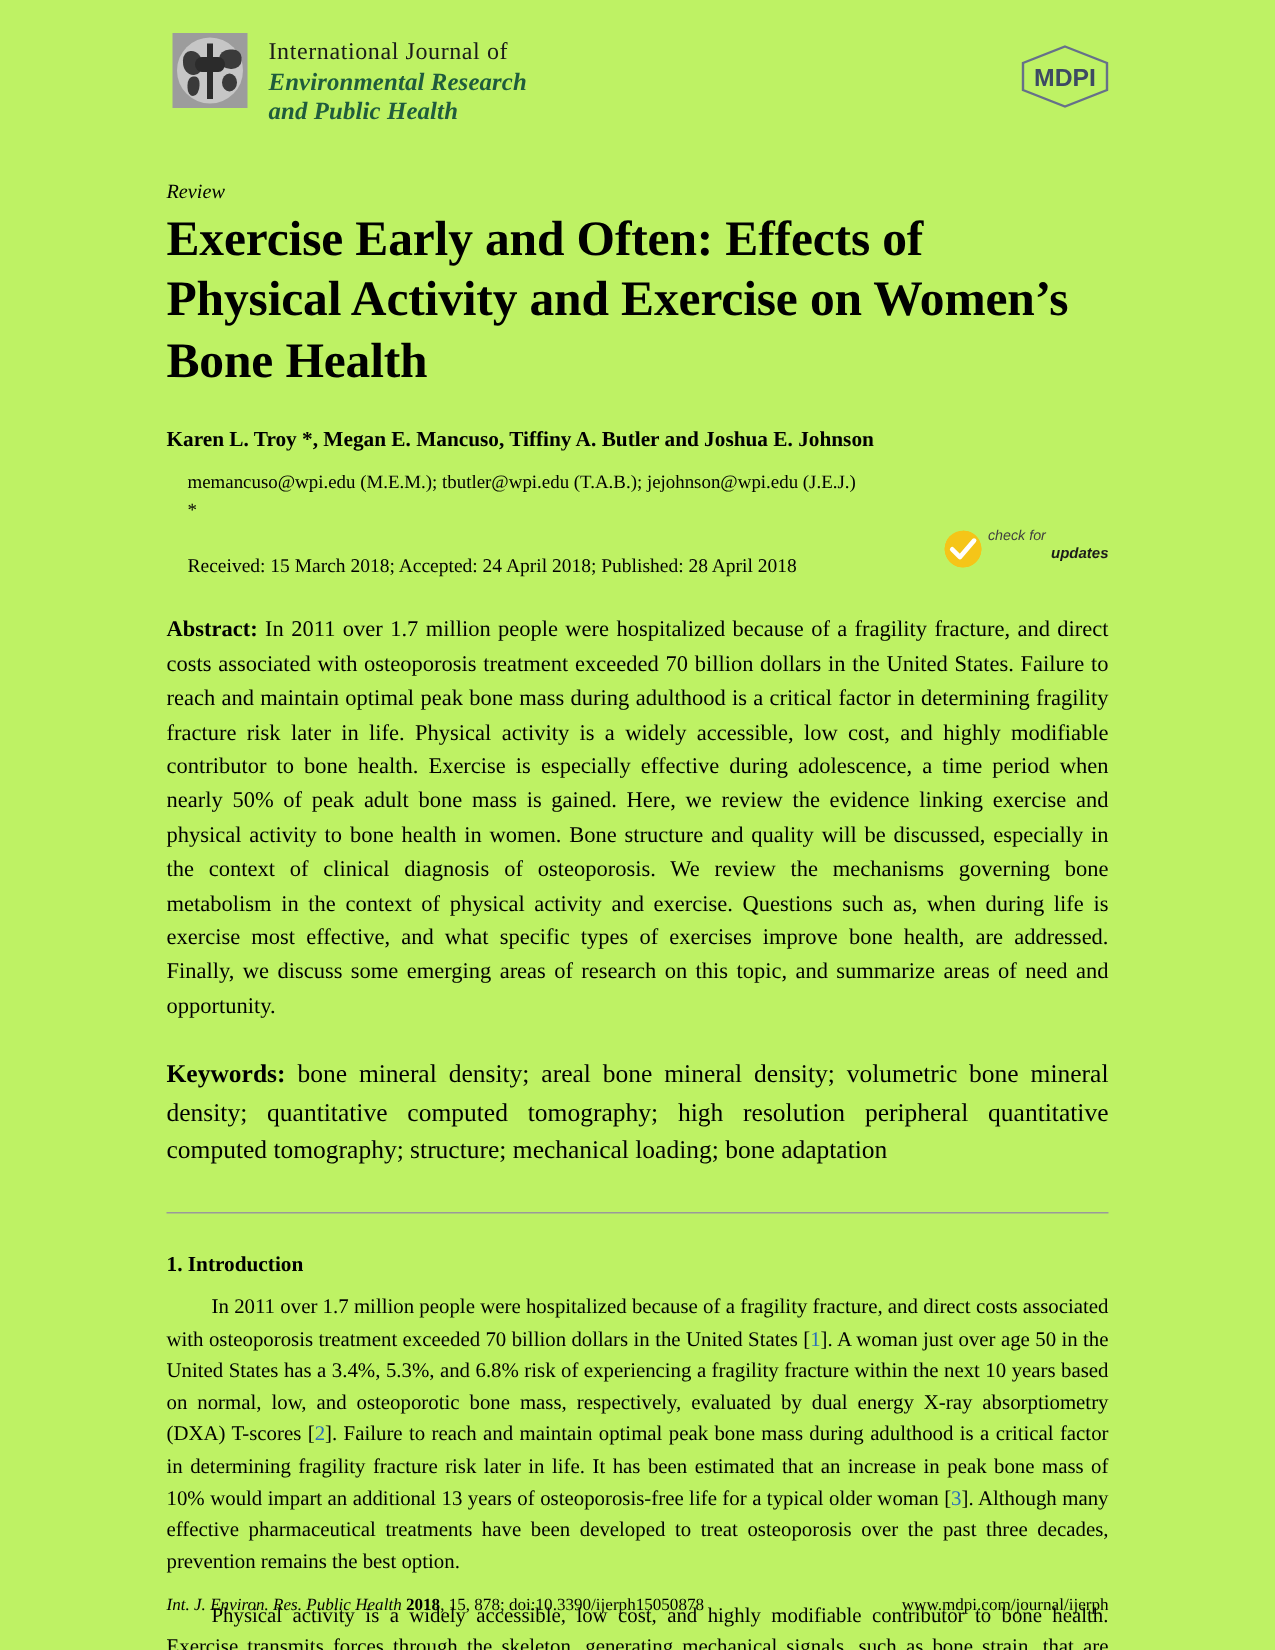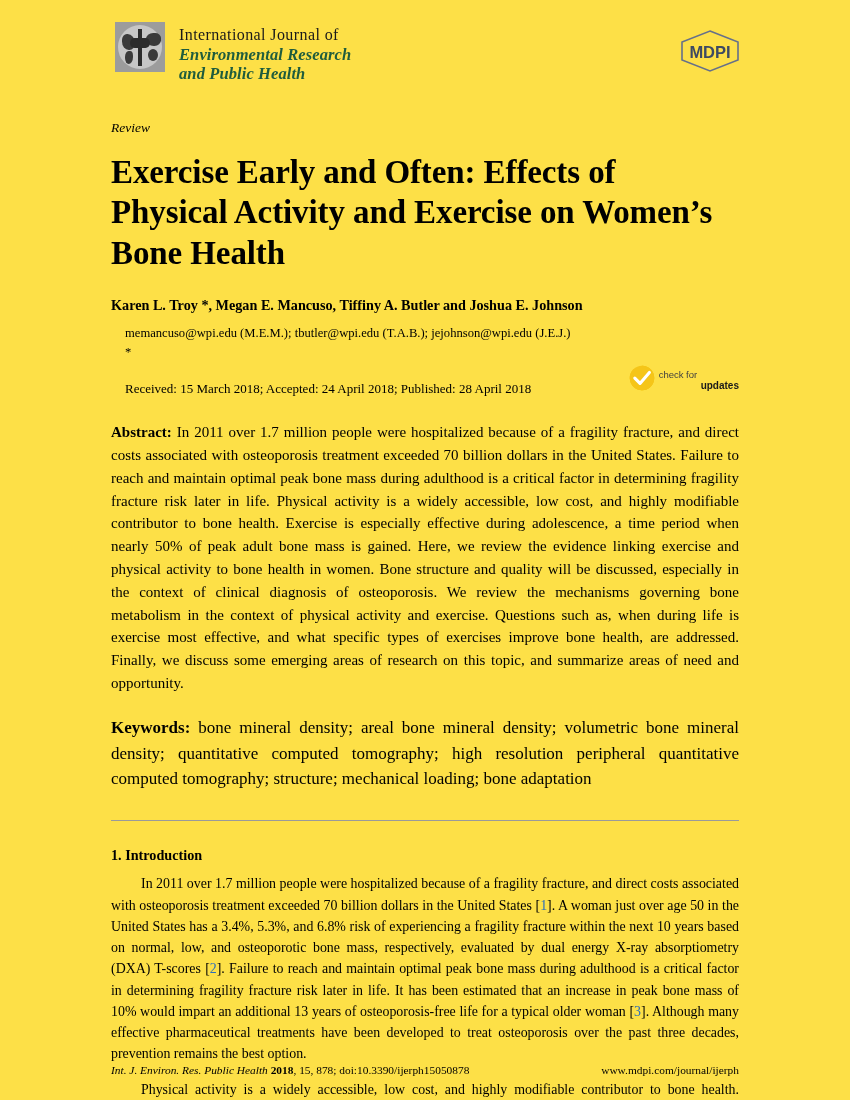--- a/index.html
+++ b/index.html
@@ -13,21 +13,21 @@
     font-family: "Liberation Serif", "DejaVu Serif", serif;
     color: #000000;
     position: relative;
     overflow: hidden;
   }
   .page {
     position: absolute;
     left: 0; top: 0;
     width: 850px;
     height: 1100px;
-    background: #fde047;
+    background: #bef264;
   }
   .content {
     position: absolute;
     left: 111px;
     top: 0;
     width: 628px;
   }
 
   
   .masthead {
@@ -105,21 +105,21 @@
     width: 62px;
     height: 44px;
   }
   .mdpi-logo svg { display: block; }
 
   
   .article-type {
     font-style: italic;
     font-size: 13.5px;
     margin-top: 20px;
-    margin-bottom: 16px;
+    margin-bottom: 4px;
   }
   .paper-title {
     font-size: 33px;
     font-weight: bold;
     line-height: 1.22;
     letter-spacing: -0.1px;
     margin: 0 0 24px 0;
   }
 
   
@@ -151,21 +151,22 @@
   }
   .dates {
     font-size: 13px;
     padding-left: 14px;
   }
   .crossmark {
     position: absolute;
     right: 0px;
     top: -16px;
     display: flex;
-    align-items: flex-end;
+    align-items: flex-start;
+    font-style: italic;
   }
   .cm-circle {
     width: 26px; height: 26px;
     flex: none;
     position: relative;
   }
   .cm-text {
     margin-left: 4px;
     font-family: "Liberation Sans", sans-serif;
     line-height: 1.1;

